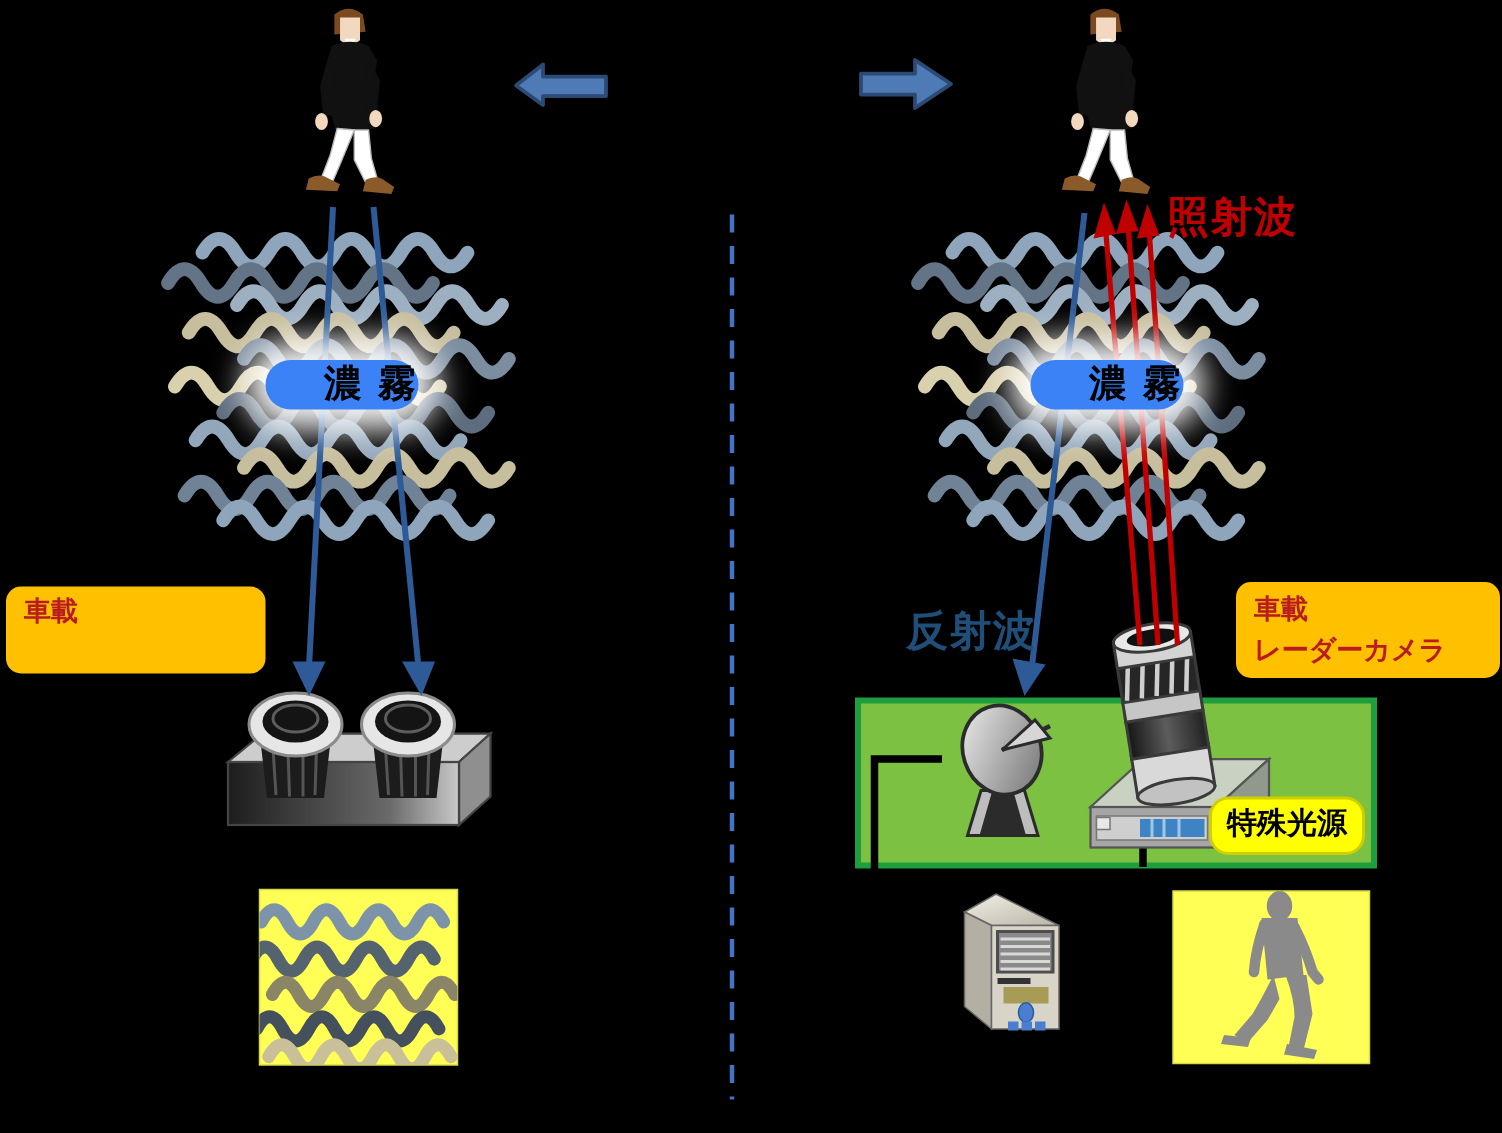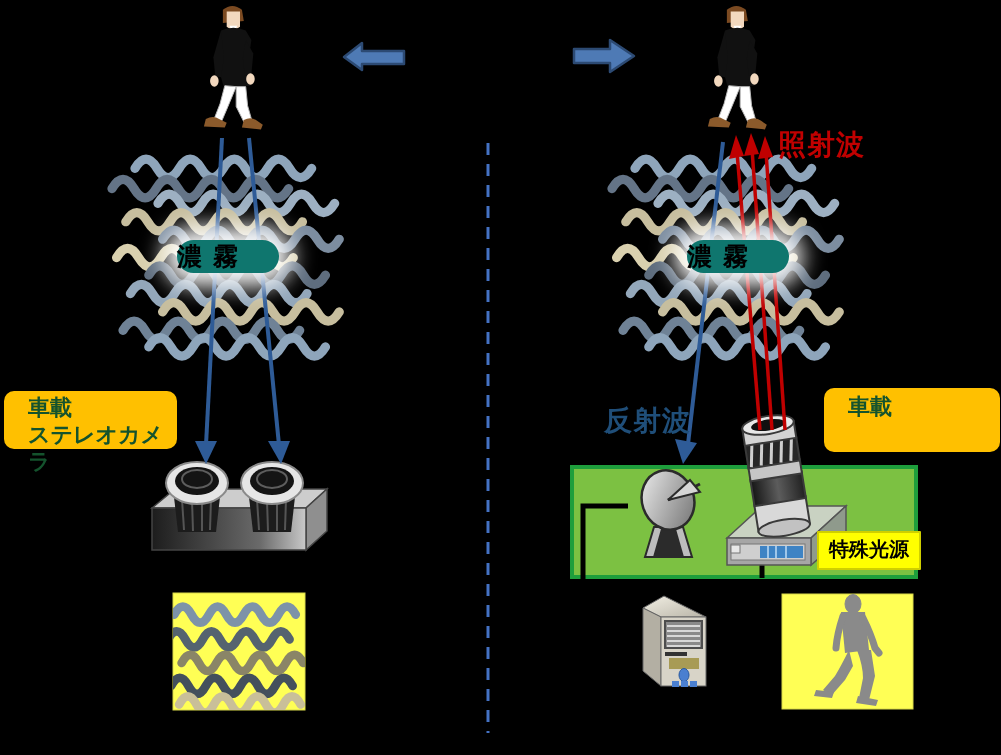--- a/index.html
+++ b/index.html
@@ -3,34 +3,34 @@
 <meta charset="utf-8">
 <style>
   html,body{margin:0;padding:0;background:#000;}
   #stage{
     position:relative;width:1001px;height:755px;background:#000;overflow:hidden;
     font-family:"Liberation Sans",sans-serif;
   }
   #stage svg{position:absolute;left:0;top:0;}
   .abs{position:absolute;}
   .devlabel{
-    background:#FFC000;border-radius:10px;color:#14532d;font-weight:bold;
-    font-size:22px;line-height:27px;padding:3px 0 0 24px;box-sizing:border-box;
+    background:#FFC000;border-radius:10px;color:#b91c1c;font-weight:bold;
+    font-size:18px;line-height:27px;padding:3px 0 0 12px;box-sizing:border-box;
   }
   .foglabel{
-    background:#0f766e;border-radius:18px;color:#000;font-weight:bold;font-size:25px;
-    text-align:left;line-height:32px;letter-spacing:2px;
+    background:#3b82f6;border-radius:18px;color:#000;font-weight:bold;font-size:25px;
+    text-align:right;line-height:32px;letter-spacing:2px;
     box-shadow:0 0 22px 14px rgba(255,255,255,0.95);
   }
   .wavetext{font-weight:bold;font-size:28px;letter-spacing:1px;}
   .red{color:#C00000;}
   .blue{color:#1F4E79;}
   .lightsource{
-    background:#FFFF00;border:2px solid #CFCF00;border-radius:1px;color:#000;
-    font-weight:bold;font-size:20px;text-align:center;line-height:33px;box-sizing:border-box;margin-left:11px;
+    background:#FFFF00;border:2px solid #CFCF00;border-radius:13px;color:#000;
+    font-weight:bold;font-size:20px;text-align:center;line-height:33px;box-sizing:border-box;
   }
 </style>
 </head>
 <body>
 
 <div id="stage">
 
 <svg width="1001" height="755" viewBox="0 0 1001 755">
   <defs>
     <linearGradient id="boxFront" x1="0" y1="0" x2="1" y2="0">
@@ -248,25 +248,25 @@
       <path d="M858,696 l20,4 -2,6 -20,-3 z" stroke="none"></path>
     </g>
   </g>
 </svg>
 
 <div class="abs foglabel" style="left:177px;top:240px;width:102px;height:33px;">濃 霧</div>
 <div class="abs foglabel" style="left:687px;top:240px;width:102px;height:33px;">濃 霧</div>
 
 <div class="abs devlabel" style="left:4px;top:391px;width:173px;height:58px;">
   <div>車載</div>
-  <div>ステレオカメラ</div>
 </div>
 
 <div class="abs devlabel" style="left:824px;top:388px;width:176px;height:64px;padding-top:5px;">
   <div>車載</div>
+  <div>レーダーカメラ</div>
 </div>
 
 <div class="abs wavetext red" style="left:778px;top:126px;">照射波</div>
 
 <div class="abs wavetext blue" style="left:604px;top:402px;text-align:right;">反射波</div>
 
 <div class="abs lightsource" style="left:806px;top:531px;width:104px;height:39px;">特殊光源</div>
 
 </div>
 

